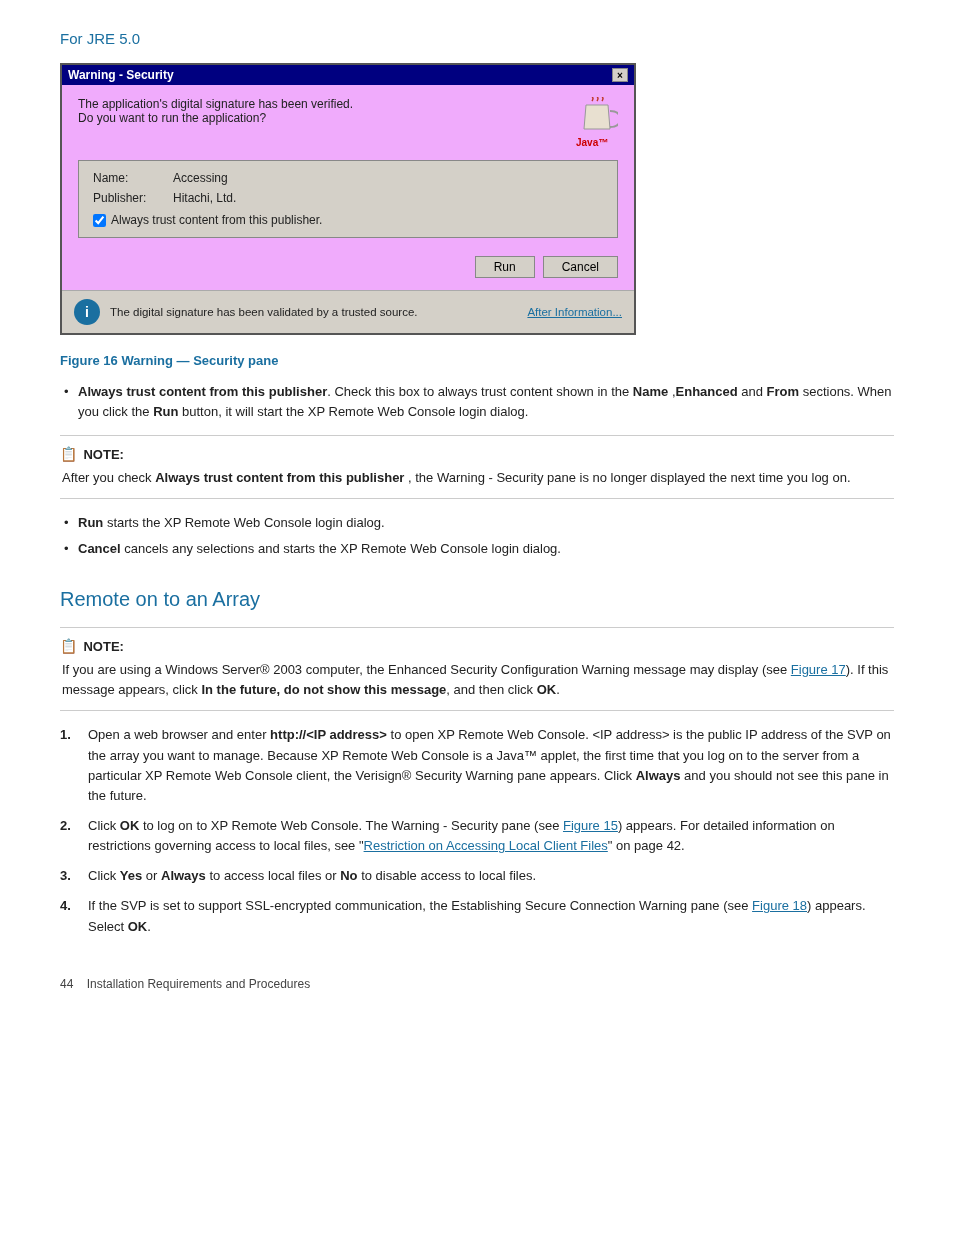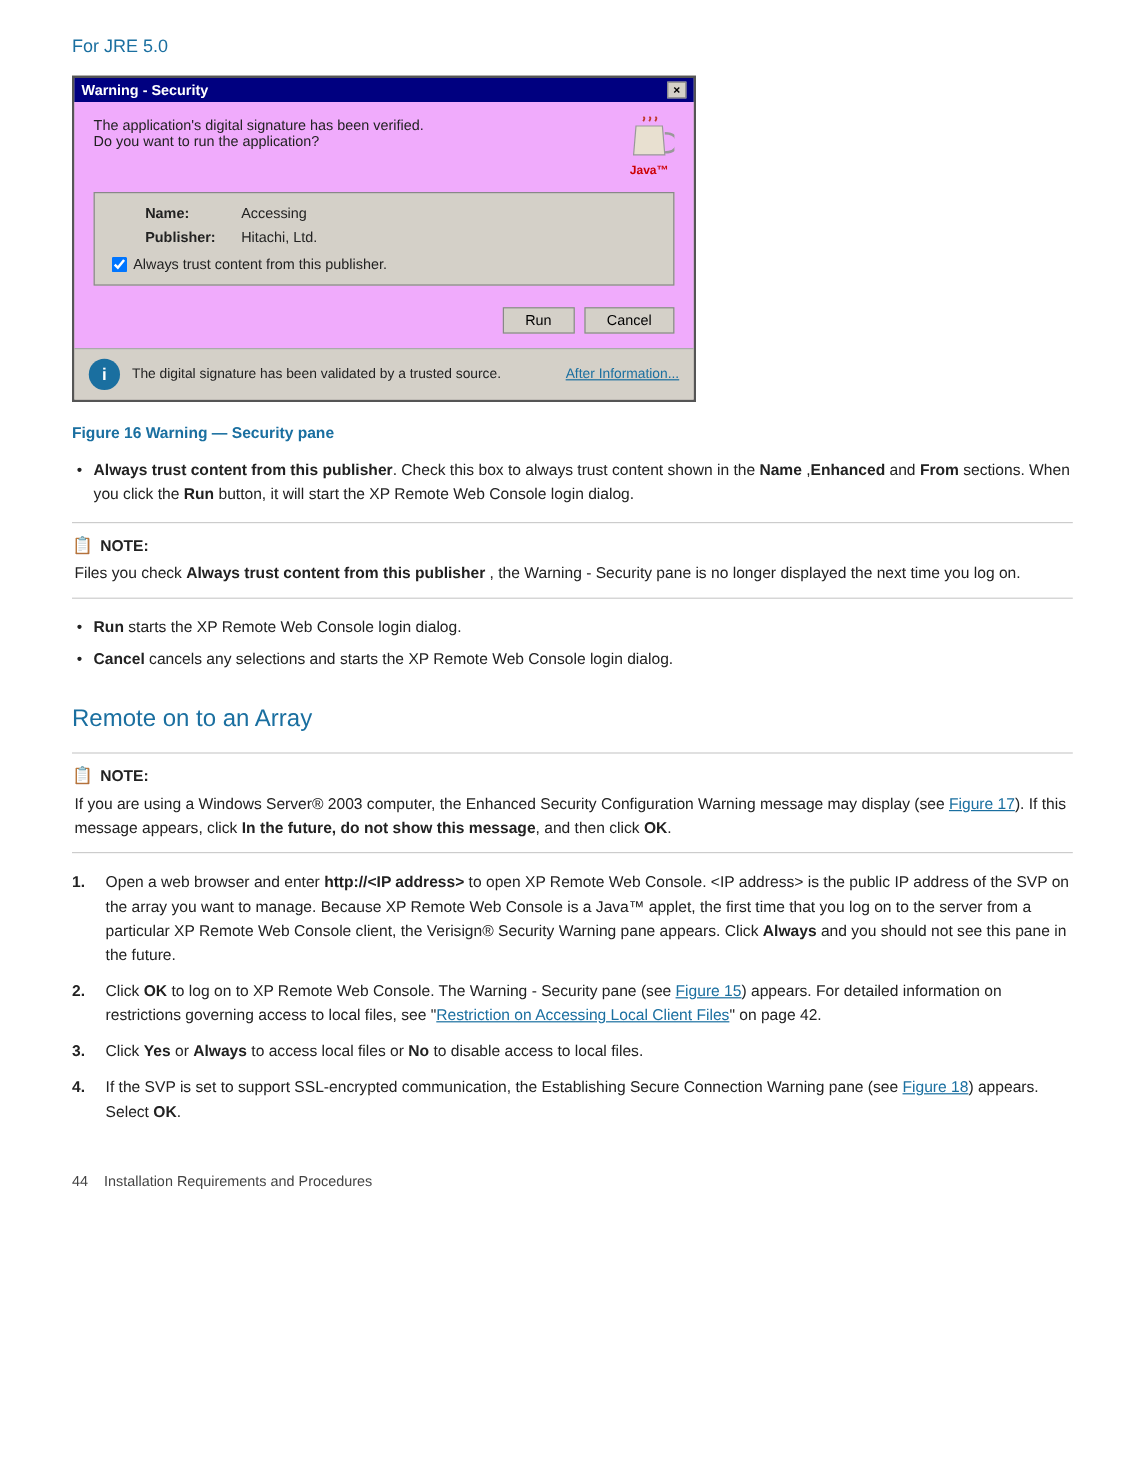--- a/index.html
+++ b/index.html
@@ -28,21 +28,21 @@
       margin-top: 30px;
     }
 
     
     .dialog-wrapper {
       margin-bottom: 18px;
     }
     .dialog-box {
       border: 2px solid #555;
       background: #d4d0c8;
-      width: 520px;
+      width: 576px;
       font-size: 12px;
     }
     .dialog-titlebar {
       background: #000080;
       color: #fff;
       padding: 3px 6px;
       font-size: 12px;
       font-weight: bold;
       display: flex;
       justify-content: space-between;
@@ -76,24 +76,23 @@
       border: 1px solid #888;
       padding: 10px 14px;
       margin-bottom: 10px;
       font-size: 12px;
     }
     .dialog-info-row {
       display: flex;
       margin-bottom: 6px;
     }
     .dialog-info-label {
-      font-weight: bold;
+      font-weight: normal;
       width: 80px;
       min-width: 80px;
-      margin-left: 28px;
     }
     .dialog-info-value { }
     .dialog-checkbox-row {
       display: flex;
       align-items: center;
       gap: 5px;
       margin-top: 8px;
       font-size: 12px;
     }
     .dialog-buttons-row {
@@ -222,21 +221,20 @@
     .page-footer {
       margin-top: 40px;
       font-size: 12px;
       color: #444;
     }
 
     
     .java-logo-area {
       display: flex;
       flex-direction: column;
-      align-items: center;
       justify-content: center;
     }
   </style>
 </head>
 <body>
 
 <h2 class="section-heading">For JRE 5.0</h2>
 
 <div class="dialog-wrapper">
   <div class="dialog-box">
@@ -304,21 +302,21 @@
     <b>Always trust content from this publisher</b><span>.  Check this box to always trust content shown in the </span><b>Name</b><span> ,</span><b>Enhanced</b><span> and </span><b>From</b><span> sections.  When you click the </span><b>Run</b><span> button, it will start the XP Remote Web Console login dialog.</span>
   </li>
 </ul>
 
 <div class="note-box">
   <div class="note-title">
     <span style="font-size:14px;">📋</span>
     <span><b>NOTE:</b></span>
   </div>
   <div class="note-text">
-    <span>Files you check </span><b>Always trust content from this publisher</b><span> , the Warning - Security pane is no longer displayed the next time you log on.</span>
+    <span>After you check </span><b>Always trust content from this publisher</b><span> , the Warning - Security pane is no longer displayed the next time you log on.</span>
   </div>
 </div>
 
 <ul class="bullet-list">
   <li>
     <b>Run</b><span> starts the XP Remote Web Console login dialog.</span>
   </li>
   <li>
     <b>Cancel</b><span> cancels any selections and starts the XP Remote Web Console login dialog.</span>
   </li>

